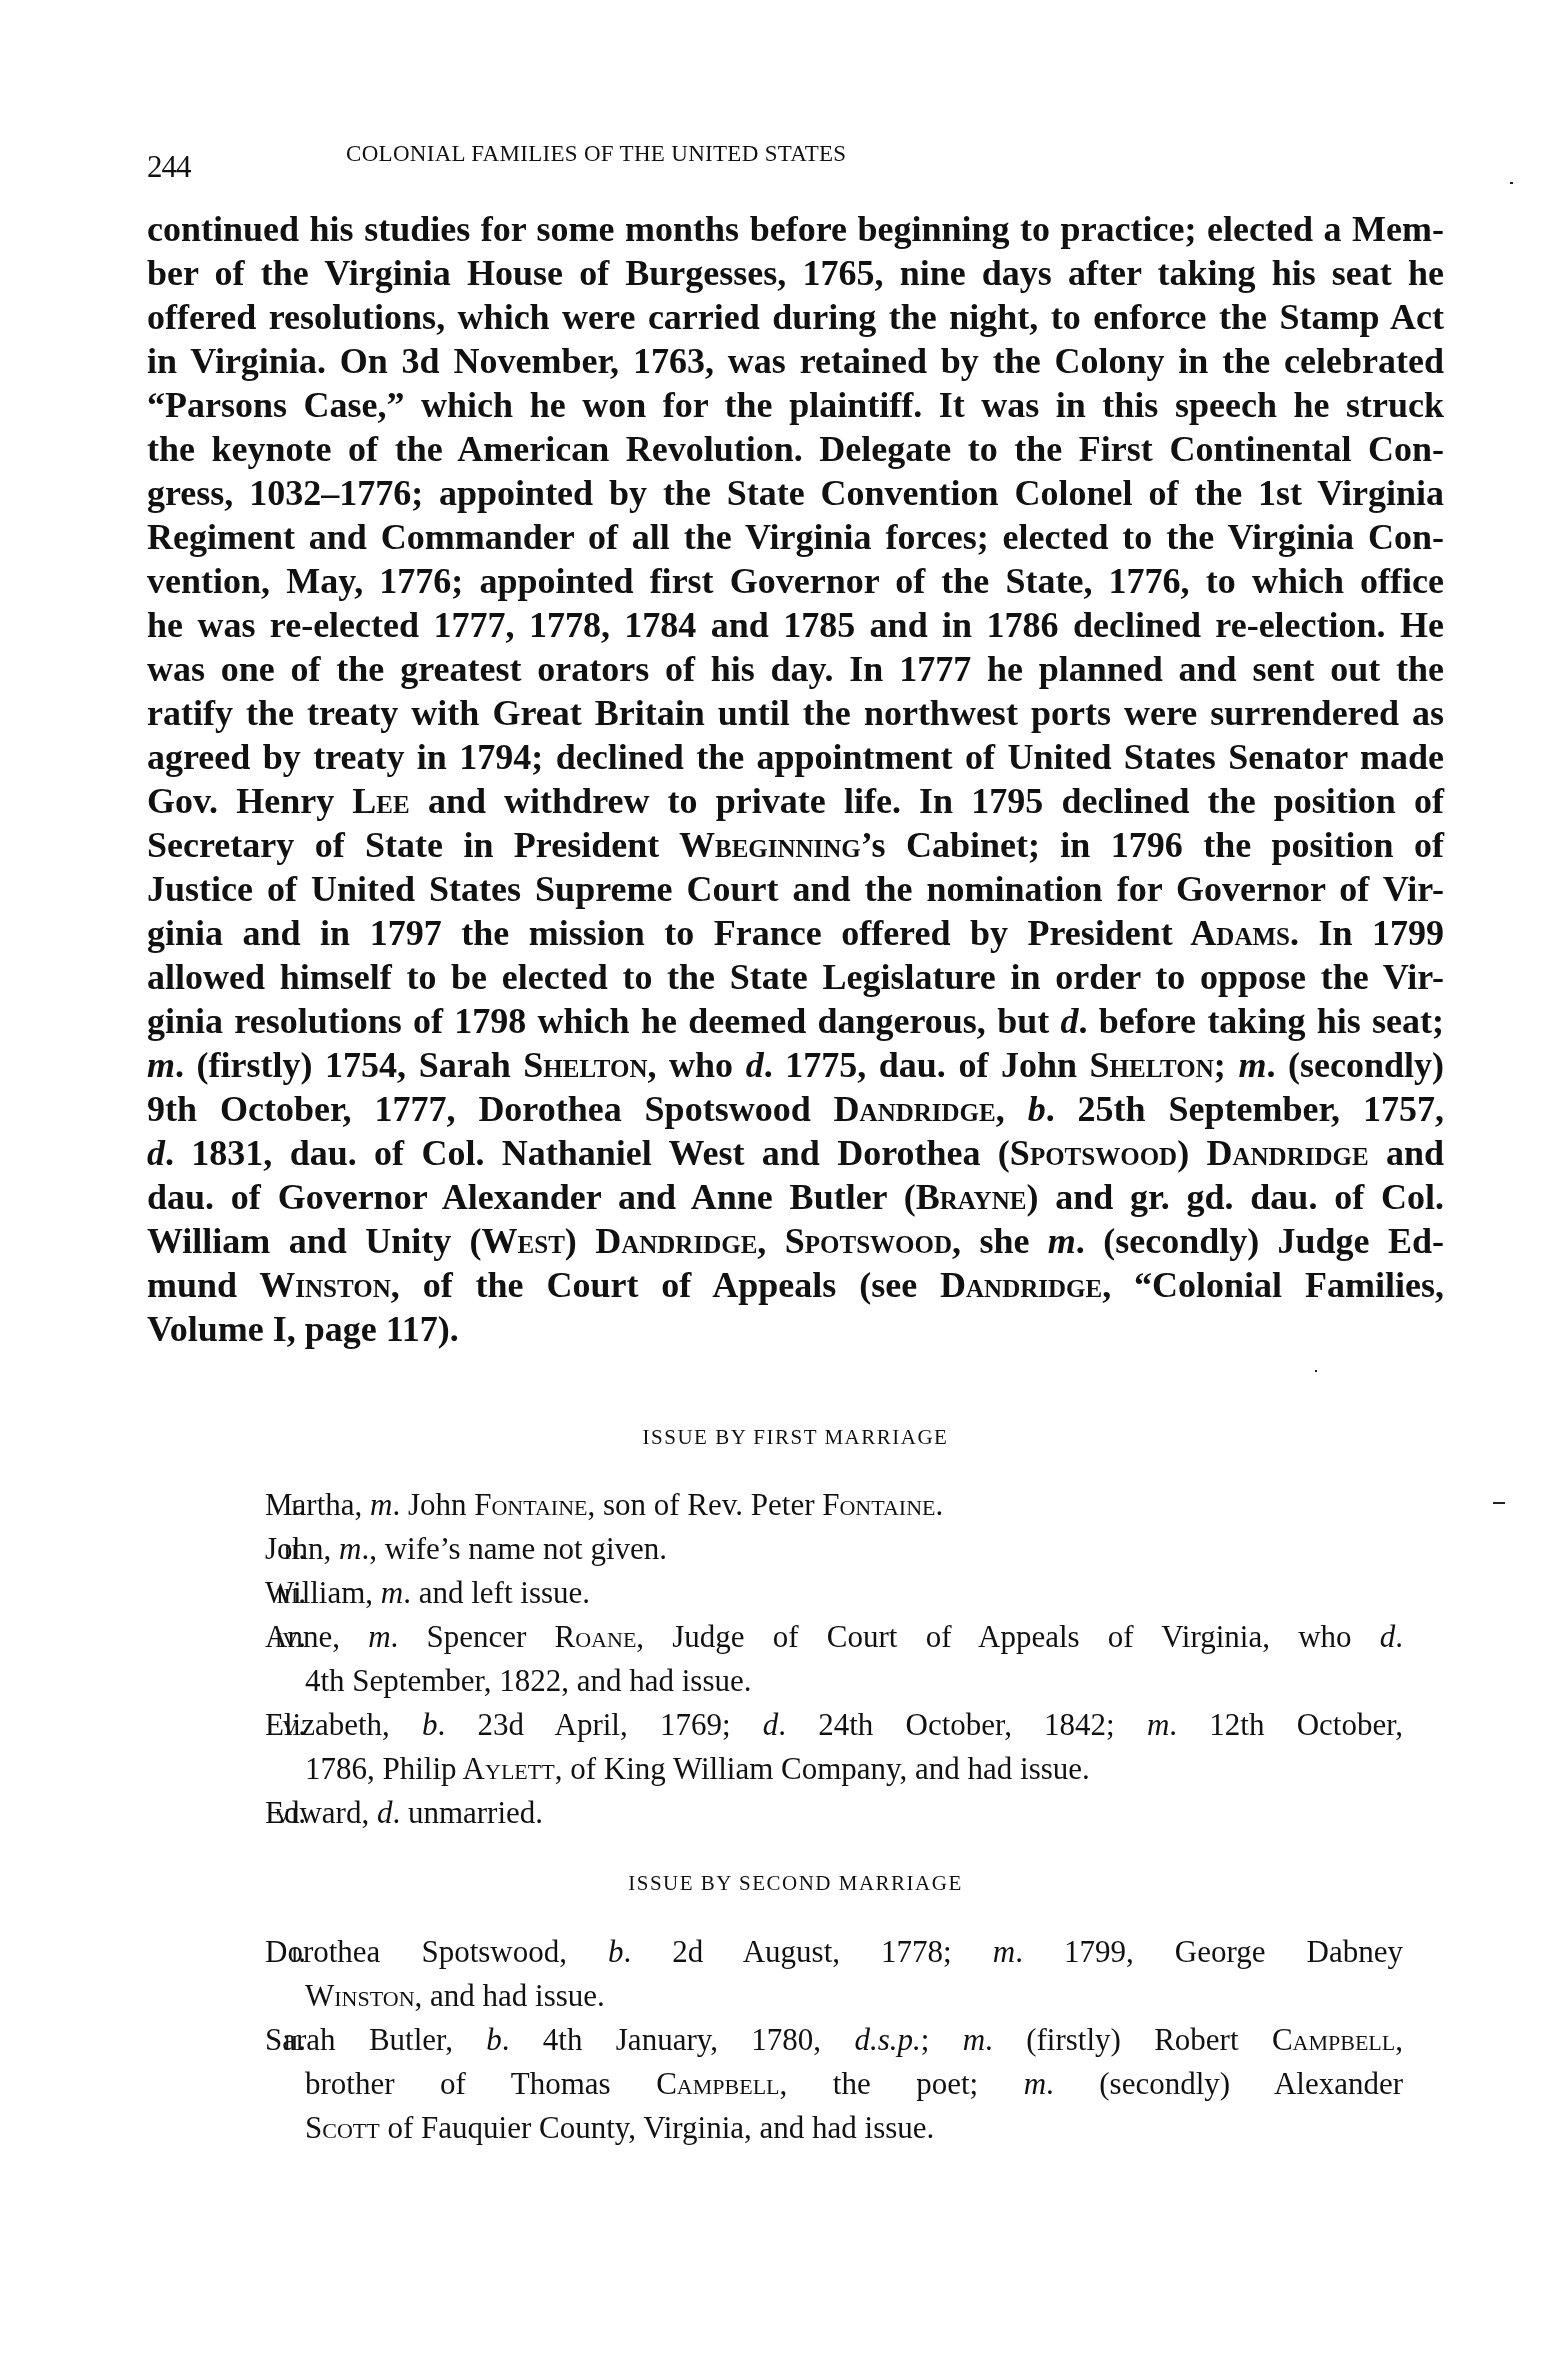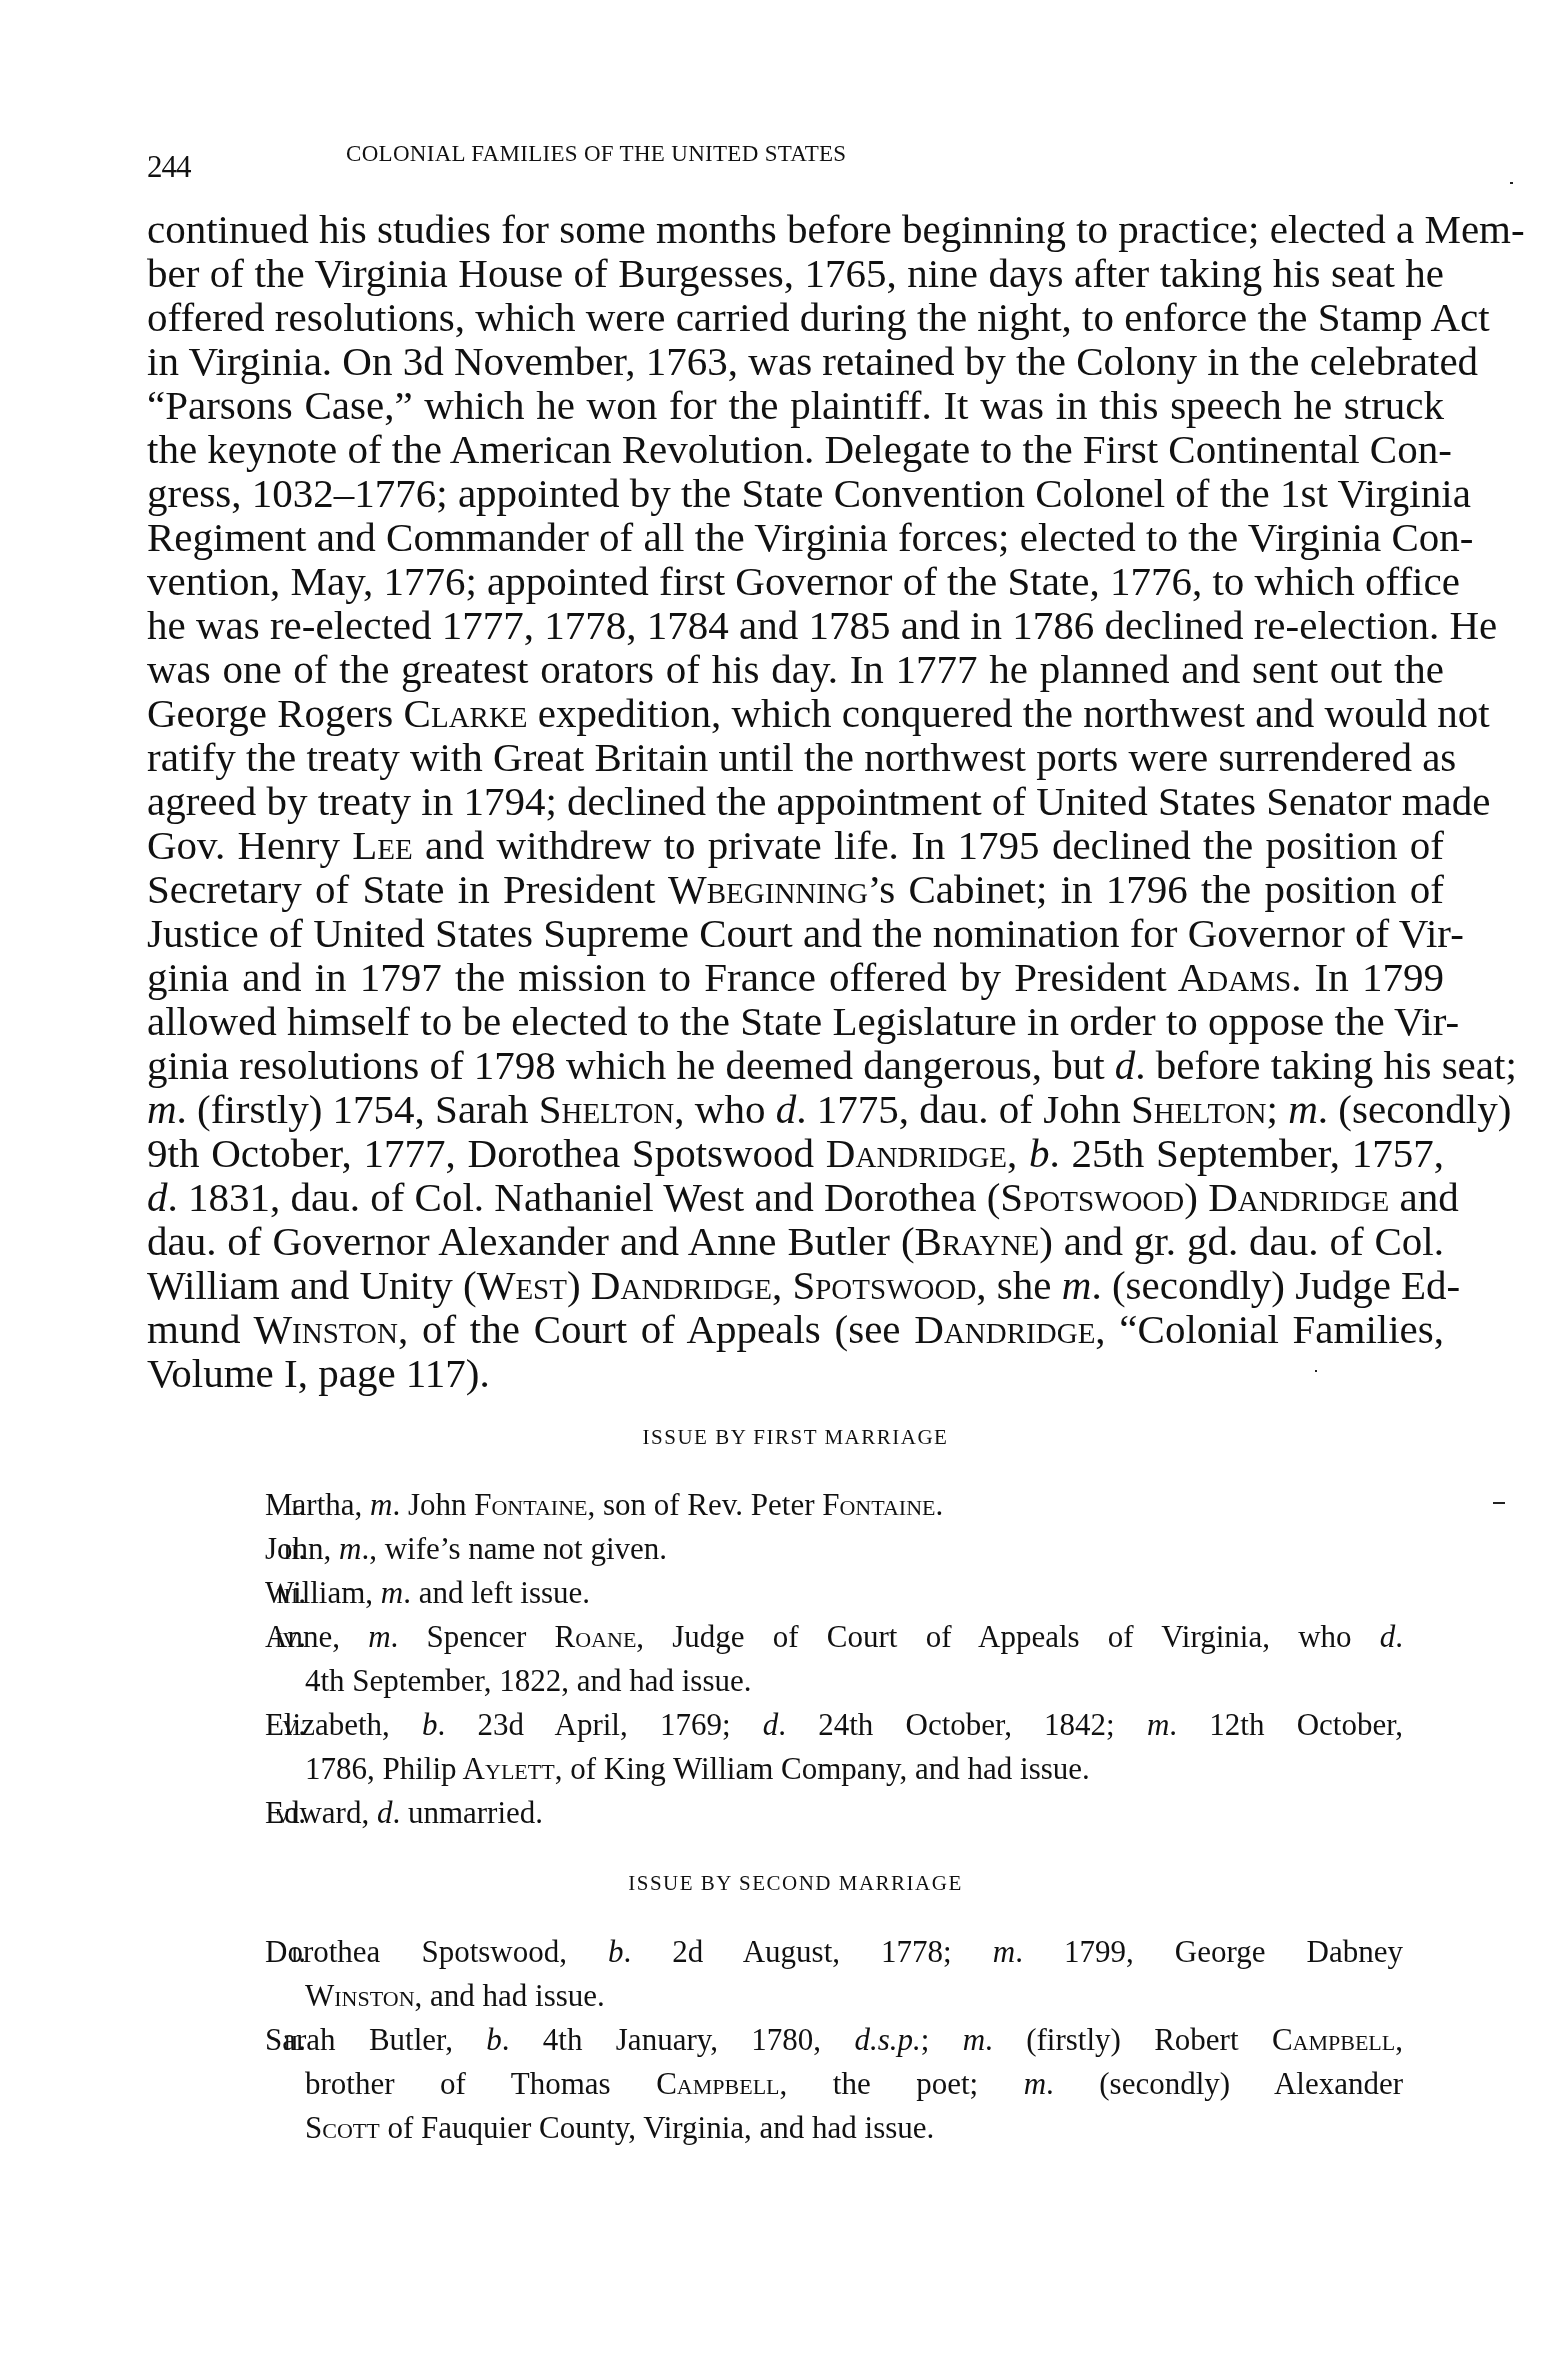--- a/index.html
+++ b/index.html
@@ -10,22 +10,23 @@
   }
   .header {
     position: absolute; top: 141px; left: 147px; width: 1297px; height: 50px;
     font-size: 31px;
   }
   .page-number { position: absolute; left: 0; top: 8px; font-size: 31px; letter-spacing: -1px; }
   .running-title { position: absolute; left: 199px; top: 0; font-size: 23px; letter-spacing: 0.3px; }
   .stray-mark { position: absolute; background: #222; }
   .body-text {
     position: absolute; top: 207px; left: 147px; width: 1297px;
-    font-size: 41px; line-height: 44px; text-align: justify;
+    font-size: 36px; line-height: 44px; text-align: justify;
     hyphens: manual;
+    font-weight: bold;
   }
   .line { display: block; text-align: justify; text-align-last: justify; white-space: nowrap; }
   .line.last { text-align-last: left; }
   .sc { font-variant: small-caps; }
   .it { font-style: italic; }
   .section-heading {
     position: absolute; left: 147px; width: 1297px; text-align: center;
     font-size: 21px; letter-spacing: 1.5px;
   }
   .issue-list { position: absolute; left: 147px; width: 1297px; font-size: 31px; line-height: 44px; }
@@ -57,21 +58,20 @@
   <span class="line">ber of the Virginia House of Burgesses, 1765, nine days after taking his seat he</span>
   <span class="line">offered resolutions, which were carried during the night, to enforce the Stamp Act</span>
   <span class="line">in Virginia.  On 3d November, 1763, was retained by the Colony in the celebrated</span>
   <span class="line">“Parsons Case,” which he won for the plaintiff.  It was in this speech he struck</span>
   <span class="line">the keynote of the American Revolution.  Delegate to the First Continental Con-</span>
   <span class="line">gress, 1032–1776; appointed by the State Convention Colonel of the 1st Virginia</span>
   <span class="line">Regiment and Commander of all the Virginia forces; elected to the Virginia Con-</span>
   <span class="line">vention, May, 1776; appointed first Governor of the State, 1776, to which office</span>
   <span class="line">he was re-elected 1777, 1778, 1784 and 1785 and in 1786 declined re-election.  He</span>
   <span class="line">was one of the greatest orators of his day.  In 1777 he planned and sent out the</span>
-  <span class="line">George Rogers C<span class="sc">larke</span> expedition, which conquered the northwest and would not</span>
   <span class="line">ratify the treaty with Great Britain until the northwest ports were surrendered as</span>
   <span class="line">agreed by treaty in 1794; declined the appointment of United States Senator made</span>
   <span class="line">Gov. Henry L<span class="sc">ee</span> and withdrew to private life.  In 1795 declined the position of</span>
   <span class="line">Secretary of State in President W<span class="sc">beginning</span>’s Cabinet; in 1796 the position of</span>
   <span class="line">Justice of United States Supreme Court and the nomination for Governor of Vir-</span>
   <span class="line">ginia and in 1797 the mission to France offered by President A<span class="sc">dams</span>.  In 1799</span>
   <span class="line">allowed himself to be elected to the State Legislature in order to oppose the Vir-</span>
   <span class="line">ginia resolutions of 1798 which he deemed dangerous, but <span class="it">d</span>. before taking his seat;</span>
   <span class="line"><span class="it">m</span>. (firstly) 1754, Sarah S<span class="sc">helton</span>, who <span class="it">d</span>. 1775, dau. of John S<span class="sc">helton</span>; <span class="it">m</span>. (secondly)</span>
   <span class="line">9th October, 1777, Dorothea Spotswood D<span class="sc">andridge</span>, <span class="it">b</span>. 25th September, 1757,</span>

